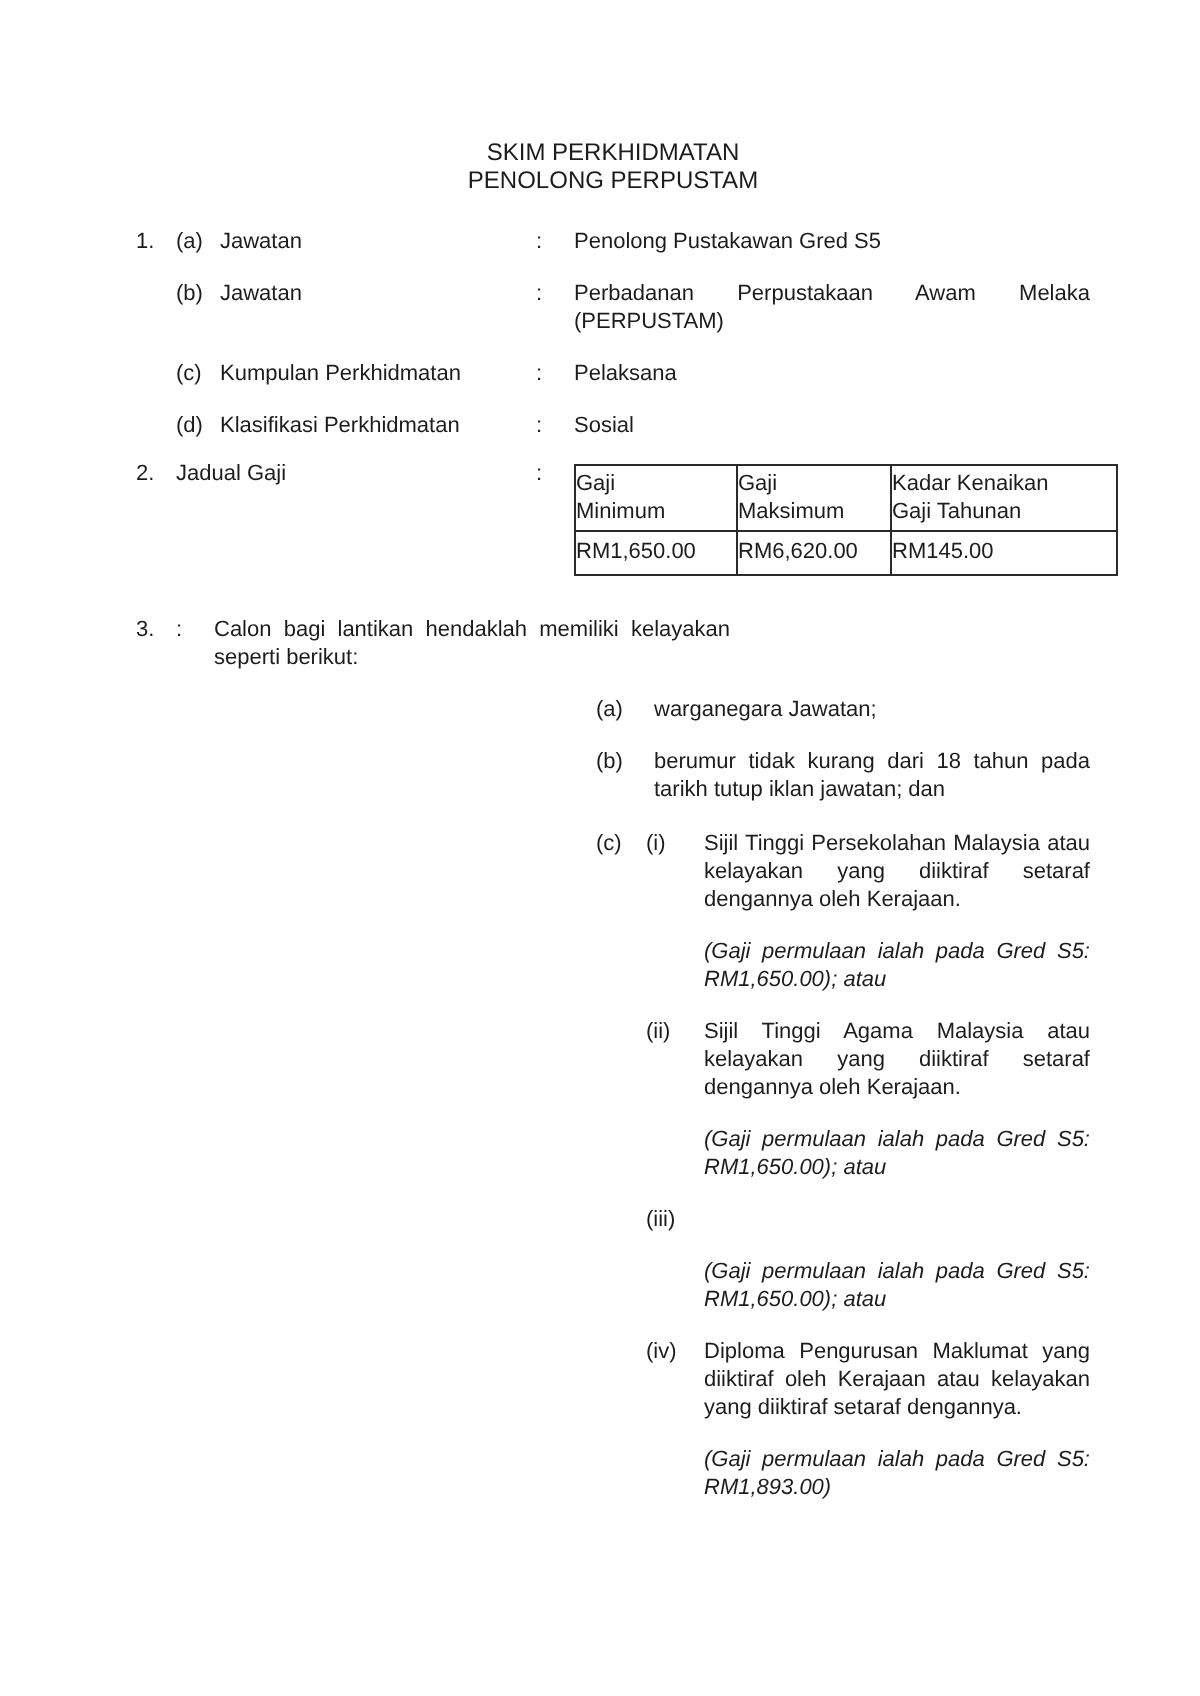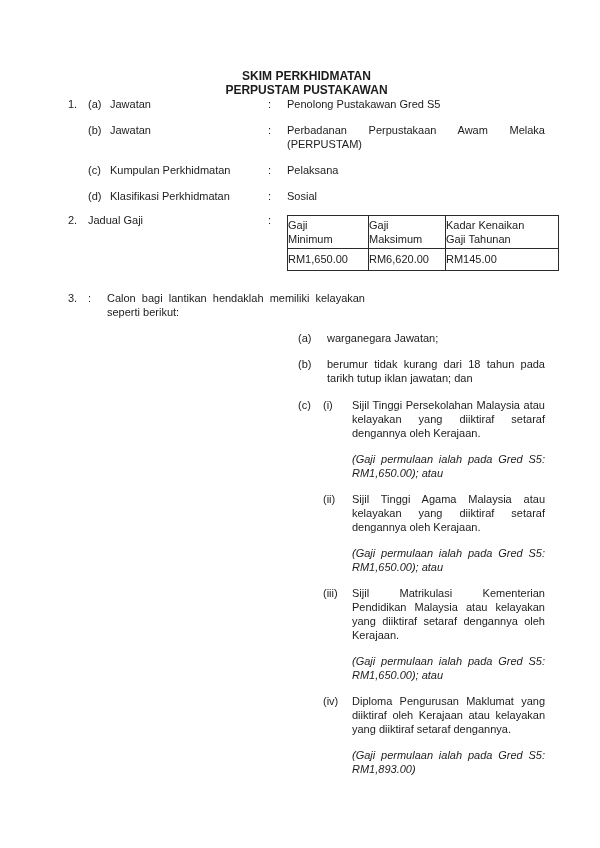--- a/index.html
+++ b/index.html
@@ -10,22 +10,23 @@
     background:#ffffff;
     padding:69px 0 0 68px;
     font-family:"Liberation Sans", sans-serif;
     font-size:11px; line-height:14px;
     color:#1c1c1c;
     overflow:hidden;
   }
   .doc-title {
     width:477px;
     text-align:center;
-    font-weight:bold;
+    font-weight:normal;
     font-size:12px; line-height:14px;
+    margin-bottom:17px;
   }
   .frow { display:flex; align-items:flex-start; margin-bottom:12px; }
   .c-num    { width:20px; flex:none; }
   .c-marker { width:22px; flex:none; }
   .c-label  { width:158px; flex:none; }
   .c-label-wide { width:180px; flex:none; }
   .c-colon  { width:19px; flex:none; }
   .c-value  { width:258px; flex:none; text-align:justify; }
   .mb10 { margin-bottom:10px; }
   .mb20 { margin-bottom:20px; }
@@ -52,21 +53,21 @@
   .qual .qt { width:193px; flex:none; text-align:justify; }
   .qnote { margin-left:284px; width:193px; text-align:justify; margin-top:12px; margin-bottom:12px;font-style:italic; }
 </style>
 </head>
 <body>
 
 <div class="page">
 
   <div class="doc-title">
     <div>SKIM PERKHIDMATAN</div>
-    <div>PERPUSTAM PUSTAKAWAN</div>
+    <div>PENOLONG PERPUSTAM</div>
   </div>
 
   <div class="frow">
     <div class="c-num">1.</div>
     <div class="c-marker">(a)</div>
     <div class="c-label">Jawatan</div>
     <div class="c-colon">:</div>
     <div class="c-value">Penolong Pustakawan Gred S5</div>
   </div>
 
@@ -153,21 +154,20 @@
   <div class="qual">
     <div class="cm"></div>
     <div class="rm">(ii)</div>
     <div class="qt">Sijil Tinggi Agama Malaysia atau kelayakan yang diiktiraf setaraf dengannya oleh Kerajaan.</div>
   </div>
   <div class="qnote">(Gaji permulaan ialah pada Gred S5: RM1,650.00); atau</div>
 
   <div class="qual">
     <div class="cm"></div>
     <div class="rm">(iii)</div>
-    <div class="qt">Sijil Matrikulasi Kementerian Pendidikan Malaysia atau kelayakan yang diiktiraf setaraf dengannya oleh Kerajaan.</div>
   </div>
   <div class="qnote">(Gaji permulaan ialah pada Gred S5: RM1,650.00); atau</div>
 
   <div class="qual">
     <div class="cm"></div>
     <div class="rm">(iv)</div>
     <div class="qt">Diploma Pengurusan Maklumat yang diiktiraf oleh Kerajaan atau kelayakan yang diiktiraf setaraf dengannya.</div>
   </div>
   <div class="qnote">(Gaji permulaan ialah pada Gred S5: RM1,893.00)</div>
 

